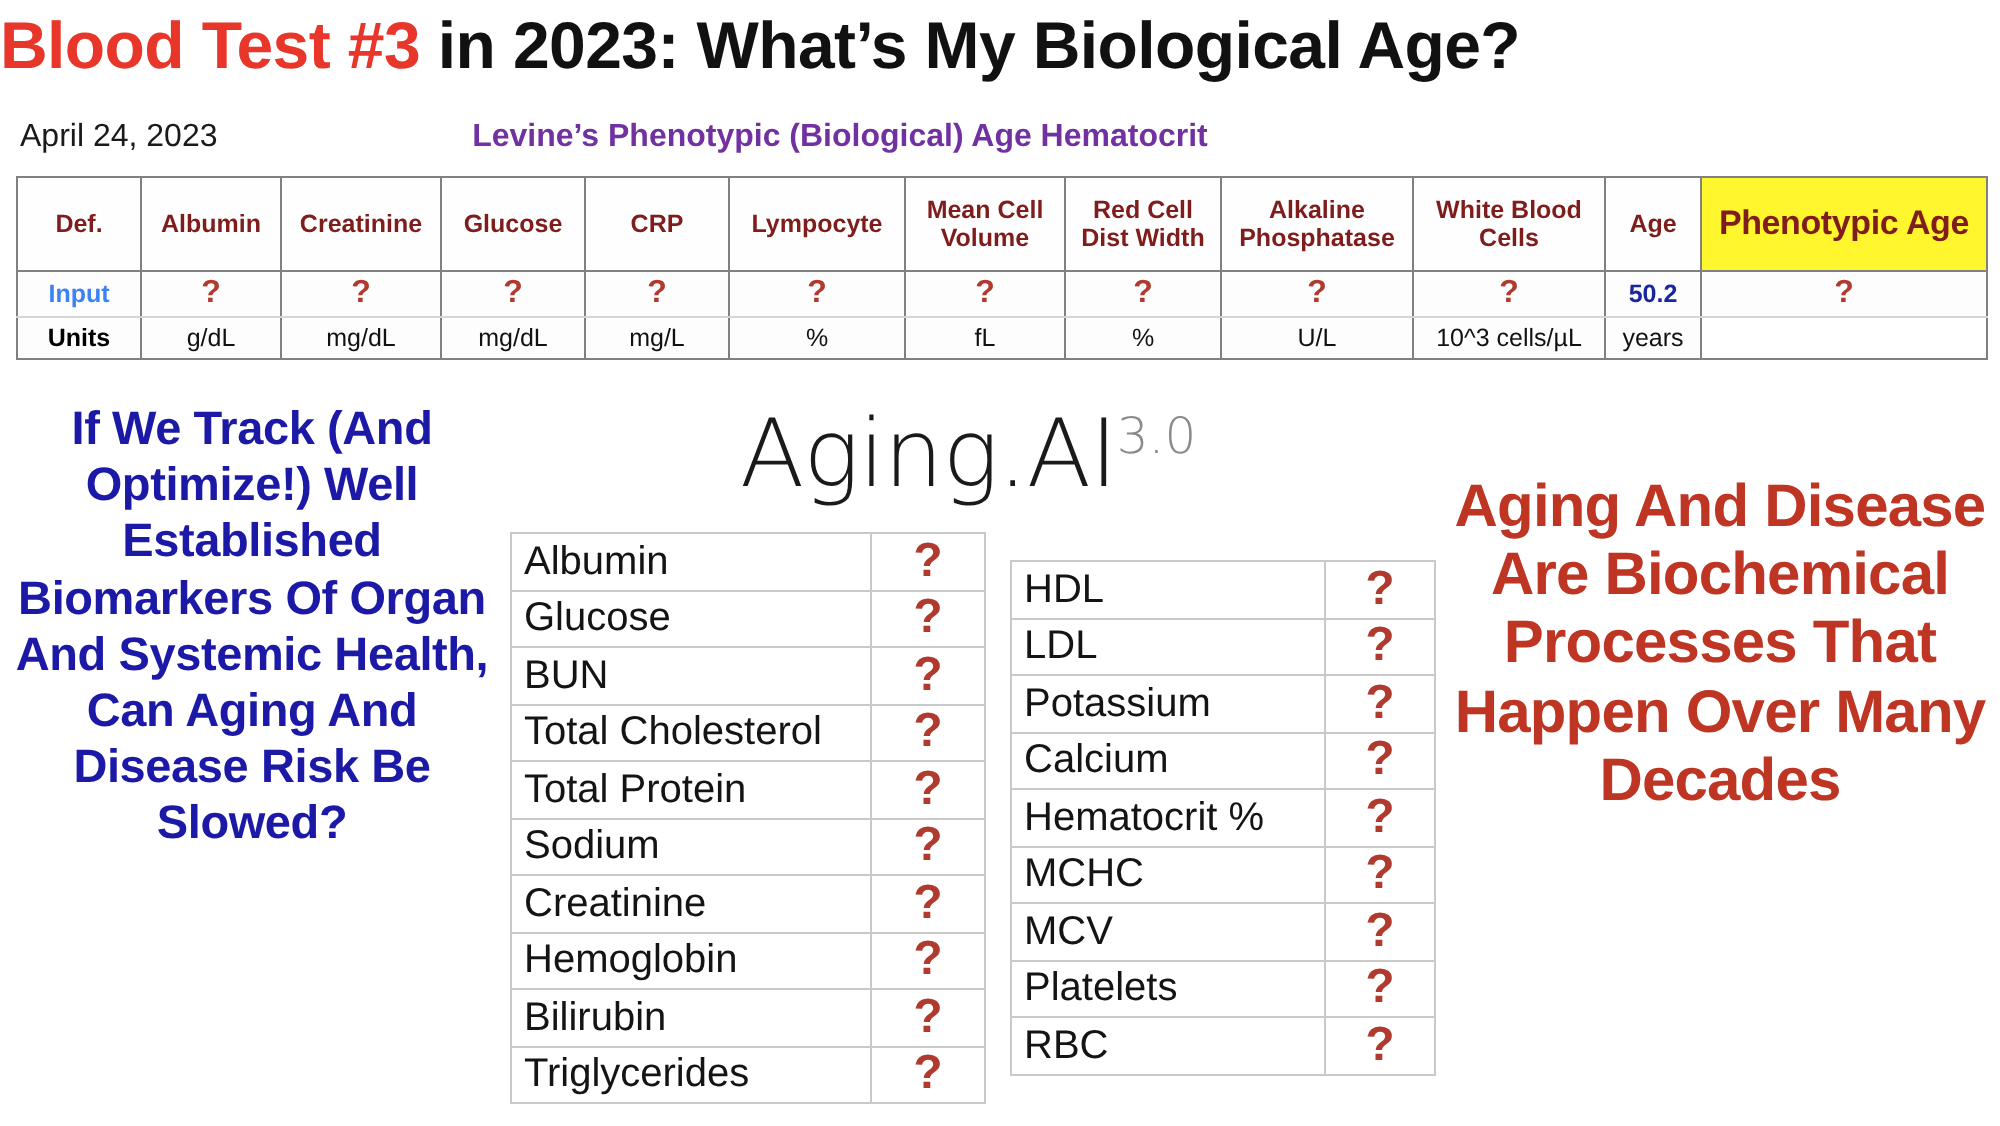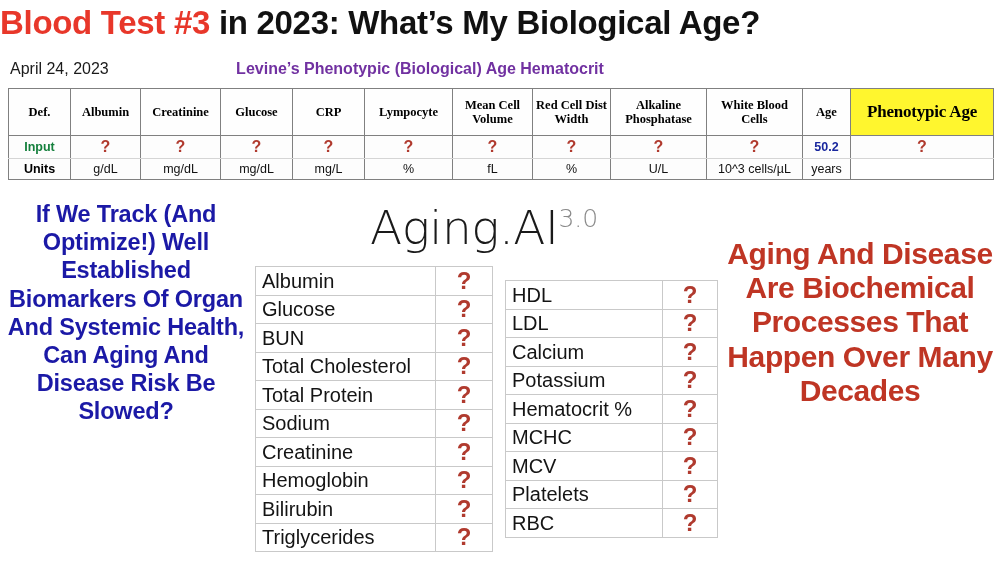--- a/index.html
+++ b/index.html
@@ -65,43 +65,42 @@
     border: 1px solid #808080;
     text-align: center;
     vertical-align: middle;
     padding: 0;
     font-size: 12.5px;
     line-height: 1.12;
   }
   #levine-table thead th {
     height: 46px;
     font-weight: bold;
-    color: #000000;
+    color: #7f1d1d;
     background: #fefefe;
     padding: 0 0;
-    font-family: Liberation Serif, serif;
   }
   #levine-table th.yellow-head {
     background: #FFF62E;
     font-size: 17px;
     letter-spacing: -0.2px;
   }
   #levine-table tr.row-input td {
     height: 22px;
     border-bottom: 1px solid #d5d5d5;
   }
   #levine-table tr.row-units td {
     height: 20px;
     border-top: 1px solid #d5d5d5;
   }
   #levine-table td.rowlabel {
     font-weight: bold;
     font-size: 12.5px;
   }
-  #levine-table td.rowlabel.blue { color: #15803d; }
+  #levine-table td.rowlabel.blue { color: #3b82f6; }
   .qm {
     color: #B03A2E;
     font-weight: bold;
     font-size: 16px;
     line-height: 1;
   }
   td.age-val { color: #19279E; font-weight: bold; font-size: 12.5px; }
   td.units-cell { font-size: 12px; color: #111; }
   td.blank-cell { background: #ffffff; }
 
@@ -320,25 +319,25 @@
   <tbody>
     <tr>
       <td>HDL</td>
       <td class="val"><span class="qm">?</span></td>
     </tr>
     <tr>
       <td>LDL</td>
       <td class="val"><span class="qm">?</span></td>
     </tr>
     <tr>
+      <td>Potassium</td>
+      <td class="val"><span class="qm">?</span></td>
+    </tr>
+    <tr>
       <td>Calcium</td>
-      <td class="val"><span class="qm">?</span></td>
-    </tr>
-    <tr>
-      <td>Potassium</td>
       <td class="val"><span class="qm">?</span></td>
     </tr>
     <tr>
       <td>Hematocrit %</td>
       <td class="val"><span class="qm">?</span></td>
     </tr>
     <tr>
       <td>MCHC</td>
       <td class="val"><span class="qm">?</span></td>
     </tr>

